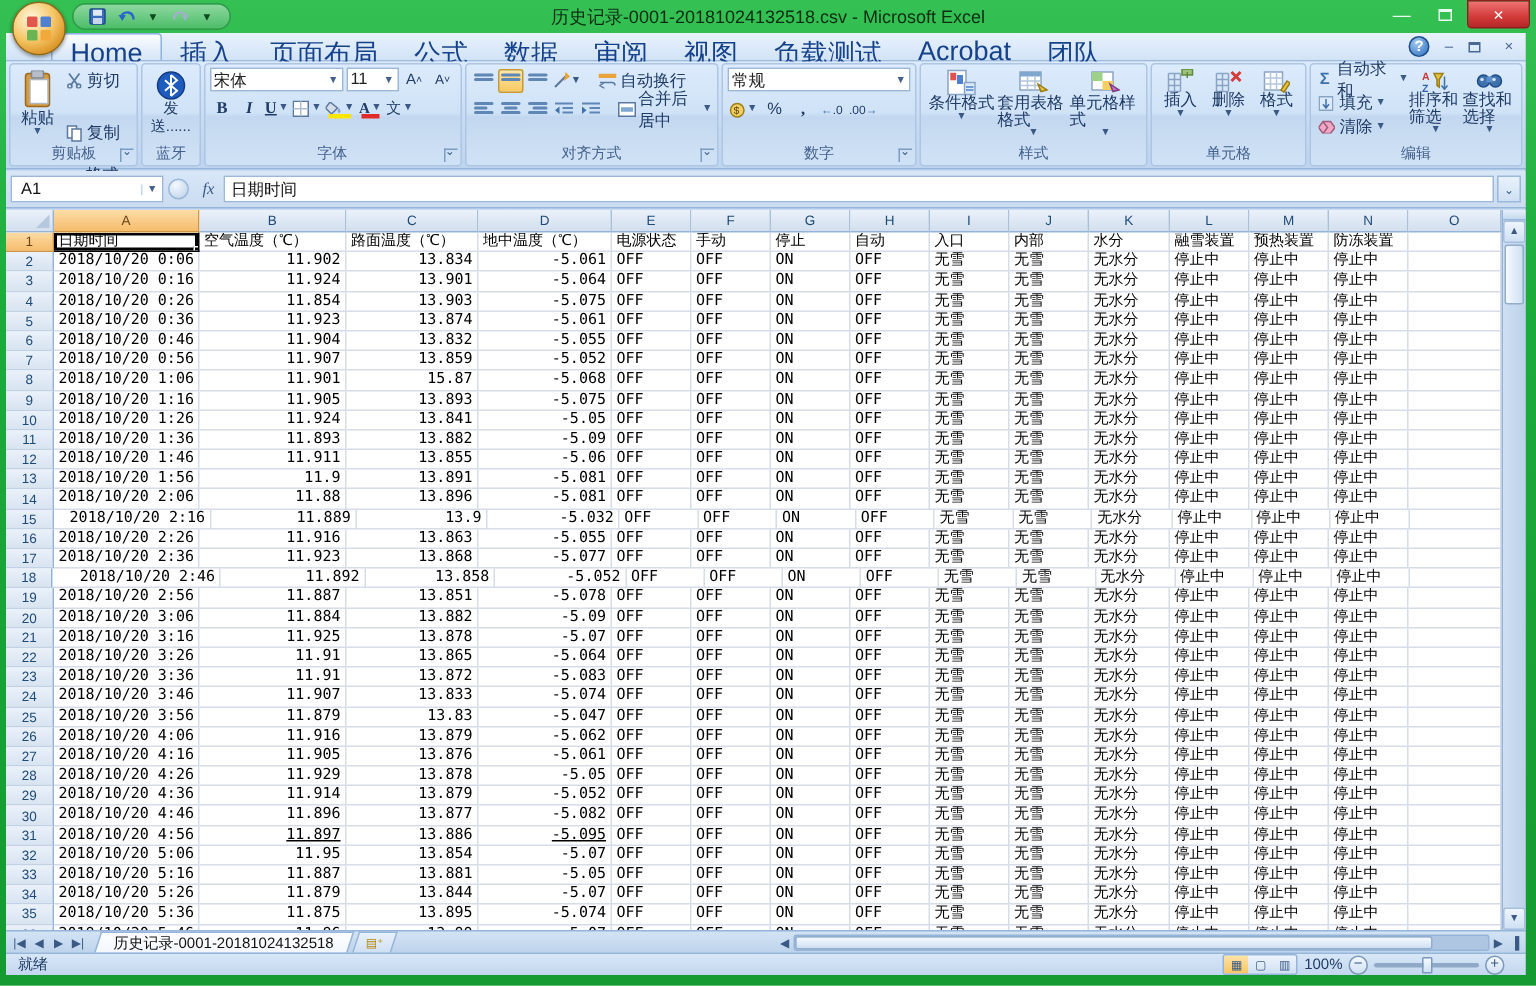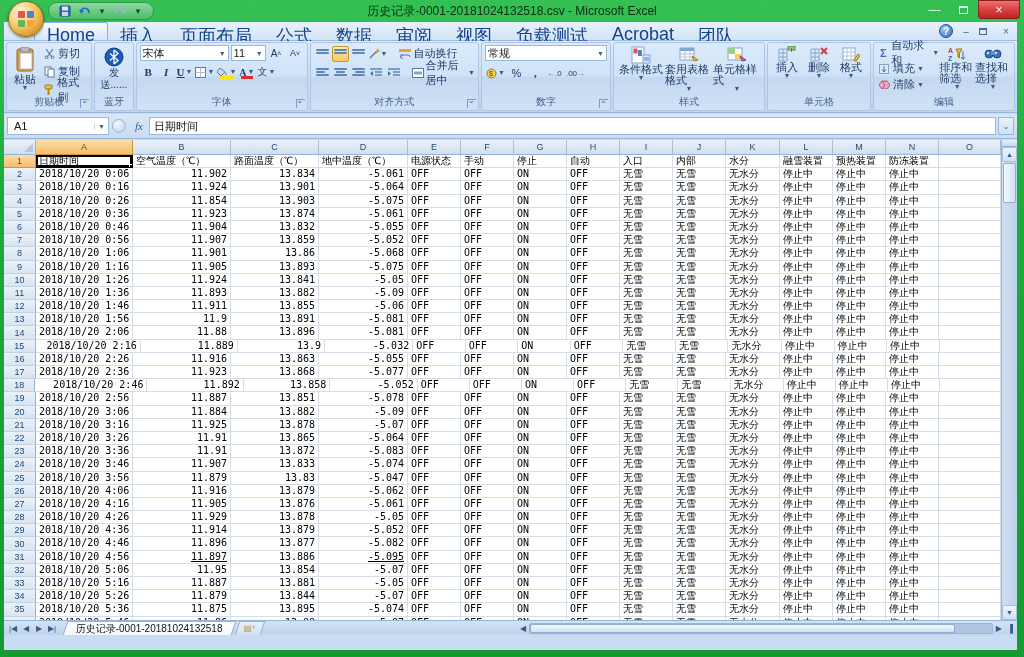--- a/index.html
+++ b/index.html
@@ -219,21 +219,21 @@
         <div style="display:flex">
           <div class="bigbtn">
             <svg width="22" height="26" viewBox="0 0 22 26">
               <rect x="3" y="2" width="16" height="22" rx="2" fill="#d89a3e" stroke="#9a6a22"></rect>
               <rect x="7" y="0" width="8" height="5" rx="1" fill="#b7bec9" stroke="#7d8693"></rect>
               <rect x="6" y="6" width="12" height="16" fill="#fff" stroke="#aeb6c2"></rect>
             </svg>
             <span class="cap">粘贴</span>
               <span class="arrow">▼</span>
           </div>
-          <div style="display:flex; flex-direction:column; gap:1px; margin-left:2px;">
+          <div style="display:flex; flex-direction:column; gap:18px; margin-left:2px;">
             <div class="smallrow">
               <span class="sicon">
                 <svg width="11" height="11" viewBox="0 0 11 11">
                     <path d="M2 1 L8 9 M9 1 L3 9" stroke="#5b789f" stroke-width="1.2" fill="none"></path>
                     <circle cx="2.6" cy="9.4" r="1.4" fill="none" stroke="#5b789f"></circle>
                     <circle cx="8.4" cy="9.4" r="1.4" fill="none" stroke="#5b789f"></circle>
                   </svg>
               </span>
                 <span>剪切</span>
             </div>
@@ -722,21 +722,21 @@
             <div class="cell al" style="width: 54px;">无水分</div>
             <div class="cell al" style="width: 53px;">停止中</div>
             <div class="cell al" style="width: 53px;">停止中</div>
             <div class="cell al" style="width: 53px;">停止中</div>
             <div class="cell al" style="width: 62px;"></div>
           </div>
           <div class="grow">
             <div class="rn">8</div>
             <div class="cell ar" style="width: 97px;">2018/10/20 1:06</div>
             <div class="cell ar" style="width: 98px;">11.901</div>
-            <div class="cell ar" style="width: 88px;">13.86</div>
+            <div class="cell ar" style="width: 88px;">15.87</div>
             <div class="cell ar" style="width: 89px;">-5.068</div>
             <div class="cell al" style="width: 53px;">OFF</div>
             <div class="cell al" style="width: 53px;">OFF</div>
             <div class="cell al" style="width: 53px;">ON</div>
             <div class="cell al" style="width: 53px;">OFF</div>
             <div class="cell al" style="width: 53px;">无雪</div>
             <div class="cell al" style="width: 53px;">无雪</div>
             <div class="cell al" style="width: 54px;">无水分</div>
             <div class="cell al" style="width: 53px;">停止中</div>
             <div class="cell al" style="width: 53px;">停止中</div>
@@ -1274,15 +1274,31 @@
       <div class="hscroll">
         <span style="font-size:8px;color:#3a5a85;padding:0 3px">◀</span>
         <div class="htrack">
             <div class="hthumb"></div>
           </div>
         <span style="font-size:8px;color:#3a5a85;padding:0 3px">▶</span>
         <div class="hgrip">▐</div>
       </div>
     </div>
 
+    <div class="statusbar">
+      <div class="status-left">就绪</div>
+      <div class="status-right">
+        <div class="viewbtns">
+          <div class="vbtn active">▦</div>
+          <div class="vbtn">▢</div>
+          <div class="vbtn">▥</div>
+        </div>
+        <span>100%</span>
+        <div class="zbtn">−</div>
+        <div class="zoomtrack">
+            <div class="zoomthumb"></div>
+          </div>
+        <div class="zbtn">+</div>
+      </div>
+    </div>
 
   </div>
 </div>
 
 </body></html>

